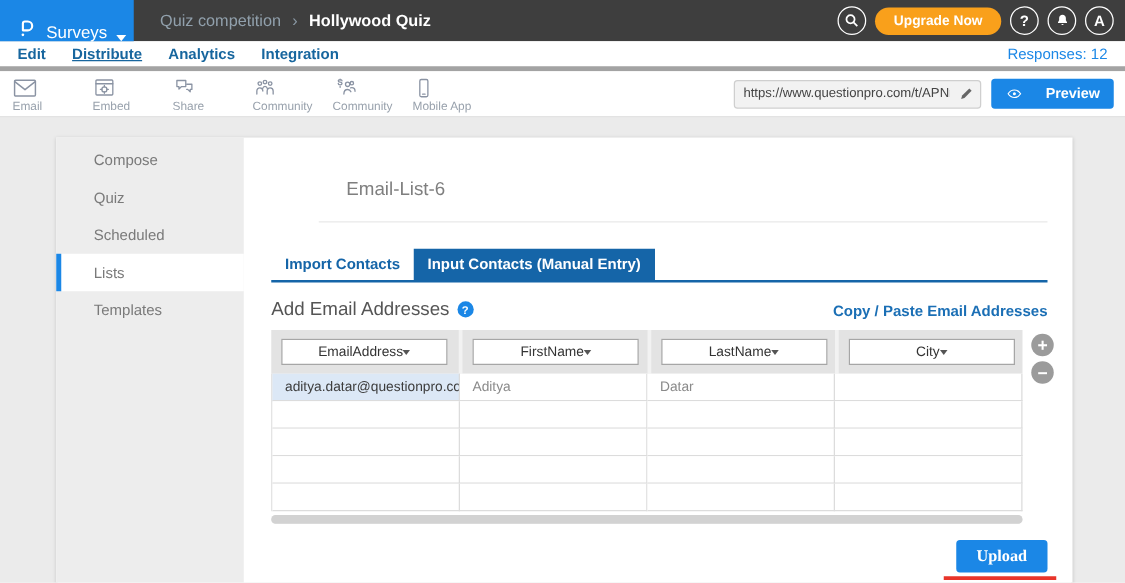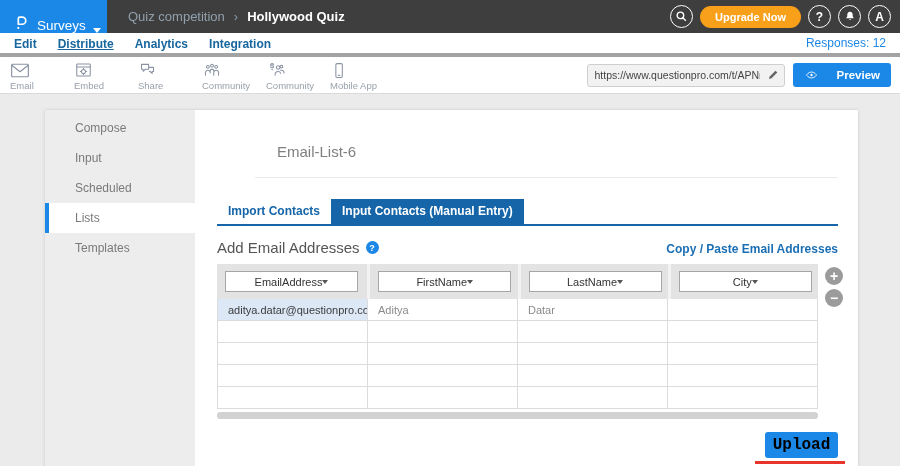--- a/index.html
+++ b/index.html
@@ -69,21 +69,21 @@
   .g-row { display:grid; grid-template-columns:repeat(4,1fr); }
   .g-cell { height:22px; border-right:1px solid #DCDCDC; border-bottom:1px solid #DCDCDC; font-size:11px; line-height:22px; padding-left:10px; background:#fff; overflow:hidden; white-space:nowrap; cursor:text; color:#8A8A8A; }
   .g-cell.sel { background:#DCE8F6; color:#3C3C3C; }
   .row-controls { position:absolute; left:608px; top:3px; display:flex; flex-direction:column; gap:4px; }
   .round-btn { width:18px; height:18px; border-radius:50%; background:#9B9B9B; color:#fff; font-size:14px; font-weight:bold; display:flex; align-items:center; justify-content:center; line-height:1; cursor:pointer; }
   .hscroll { height:7px; background:#ECECEC; margin-top:3px; border-radius:4px; width:601px; }
   .hthumb { height:100%; width:100%; background:#D2D2D2; border-radius:4px; }
 
   .upload-wrap { margin-top:13px; display:flex; justify-content:flex-end; }
   .upload-anchor { position:relative; }
-  .upload-btn { width:73px; height:26px; background:#1B87E6; color:#000000; border:none; border-radius:3px; font-size:16px; font-weight:700; cursor:pointer; font-family:Liberation Mono, monospace; }
+  .upload-btn { width:73px; height:26px; background:#1B87E6; color:#ffffff; border:none; border-radius:3px; font-size:13px; font-weight:700; cursor:pointer; font-family:Liberation Serif, serif; }
   .red-underline { position:absolute; left:-10px; right:-7px; bottom:-6px; height:3px; background:#E8342A; }
 </style>
 </head>
 <body>
 
 <div id="app">
 
   <header id="topbar">
     <div class="logo-box">
       <span>
@@ -210,21 +210,21 @@
         </svg>
         <span>Preview</span>
       </button>
     </div>
   </div>
 
   <div id="page">
     <div id="card">
       <aside id="sidebar">
           <div class="side-item">Compose</div>
-          <div class="side-item">Input</div>
+          <div class="side-item">Quiz</div>
           <div class="side-item">Scheduled</div>
           <div class="side-item active">Lists</div>
           <div class="side-item">Templates</div>
         </aside>
       <section id="main">
         <h2 id="list-title">Email-List-6</h2>
         <div class="title-divider"></div>
 
         <div class="tabs" id="tabs">
             <div class="tab">Import Contacts</div>

